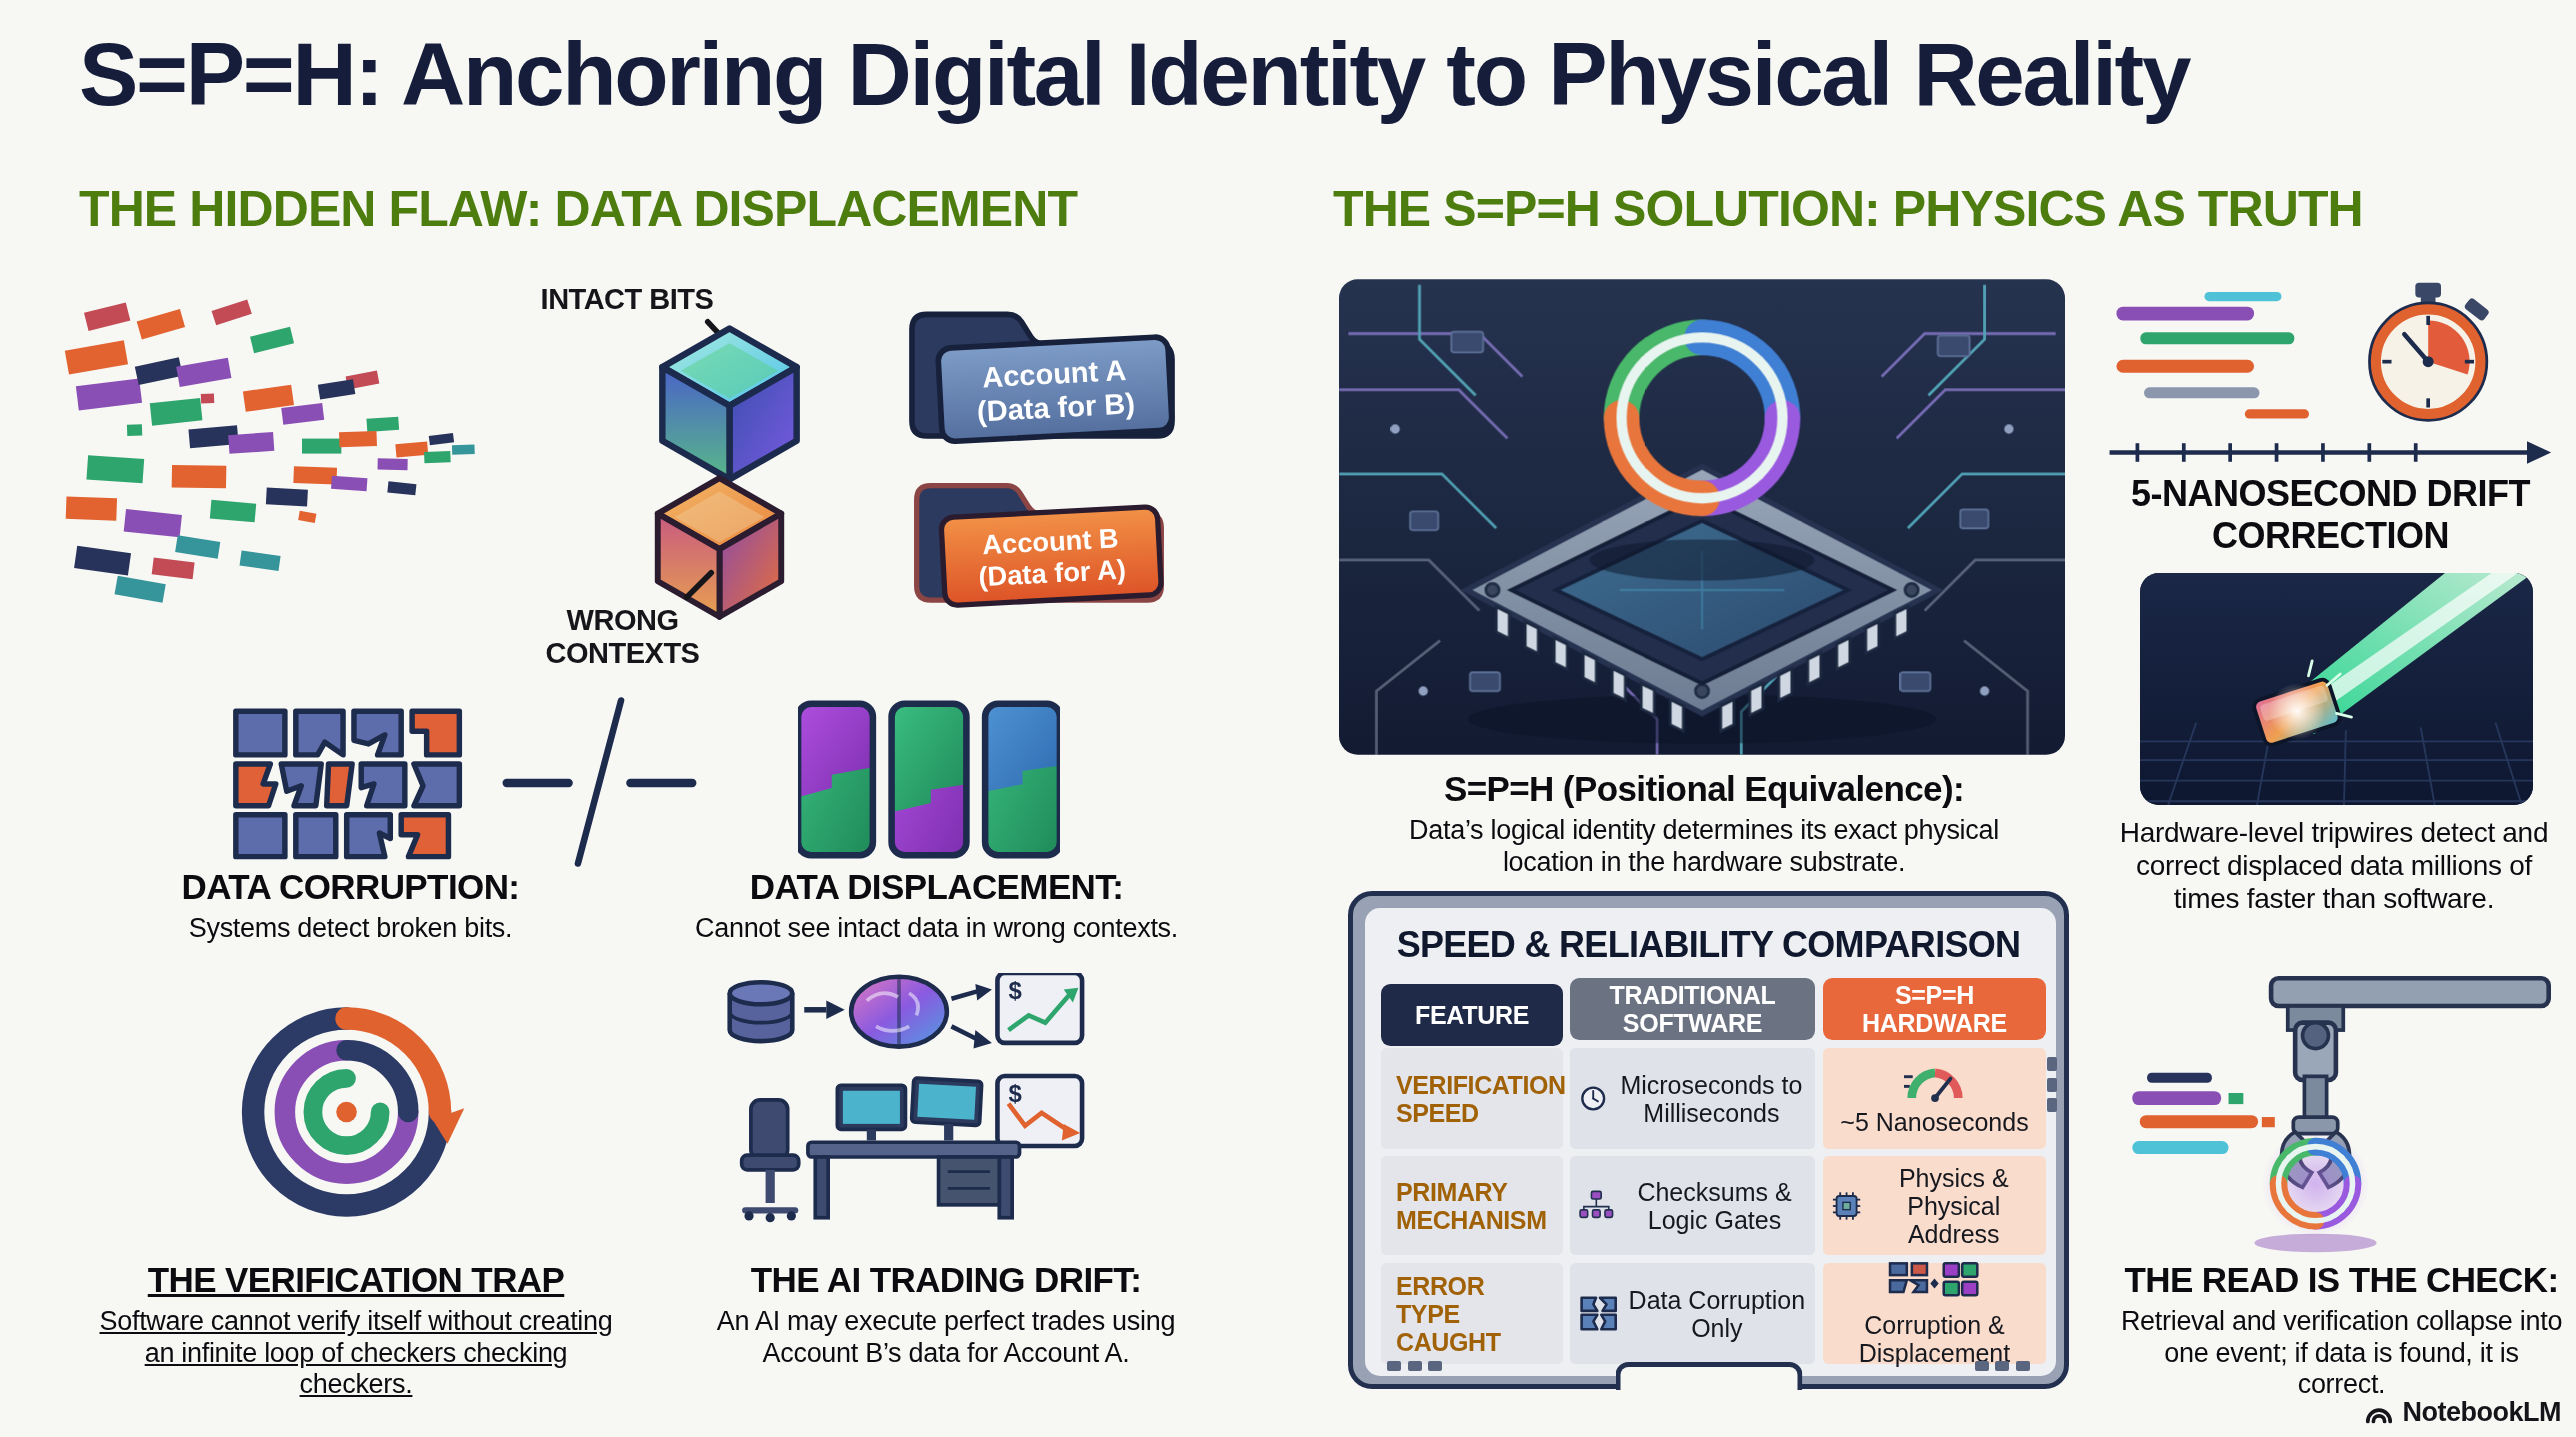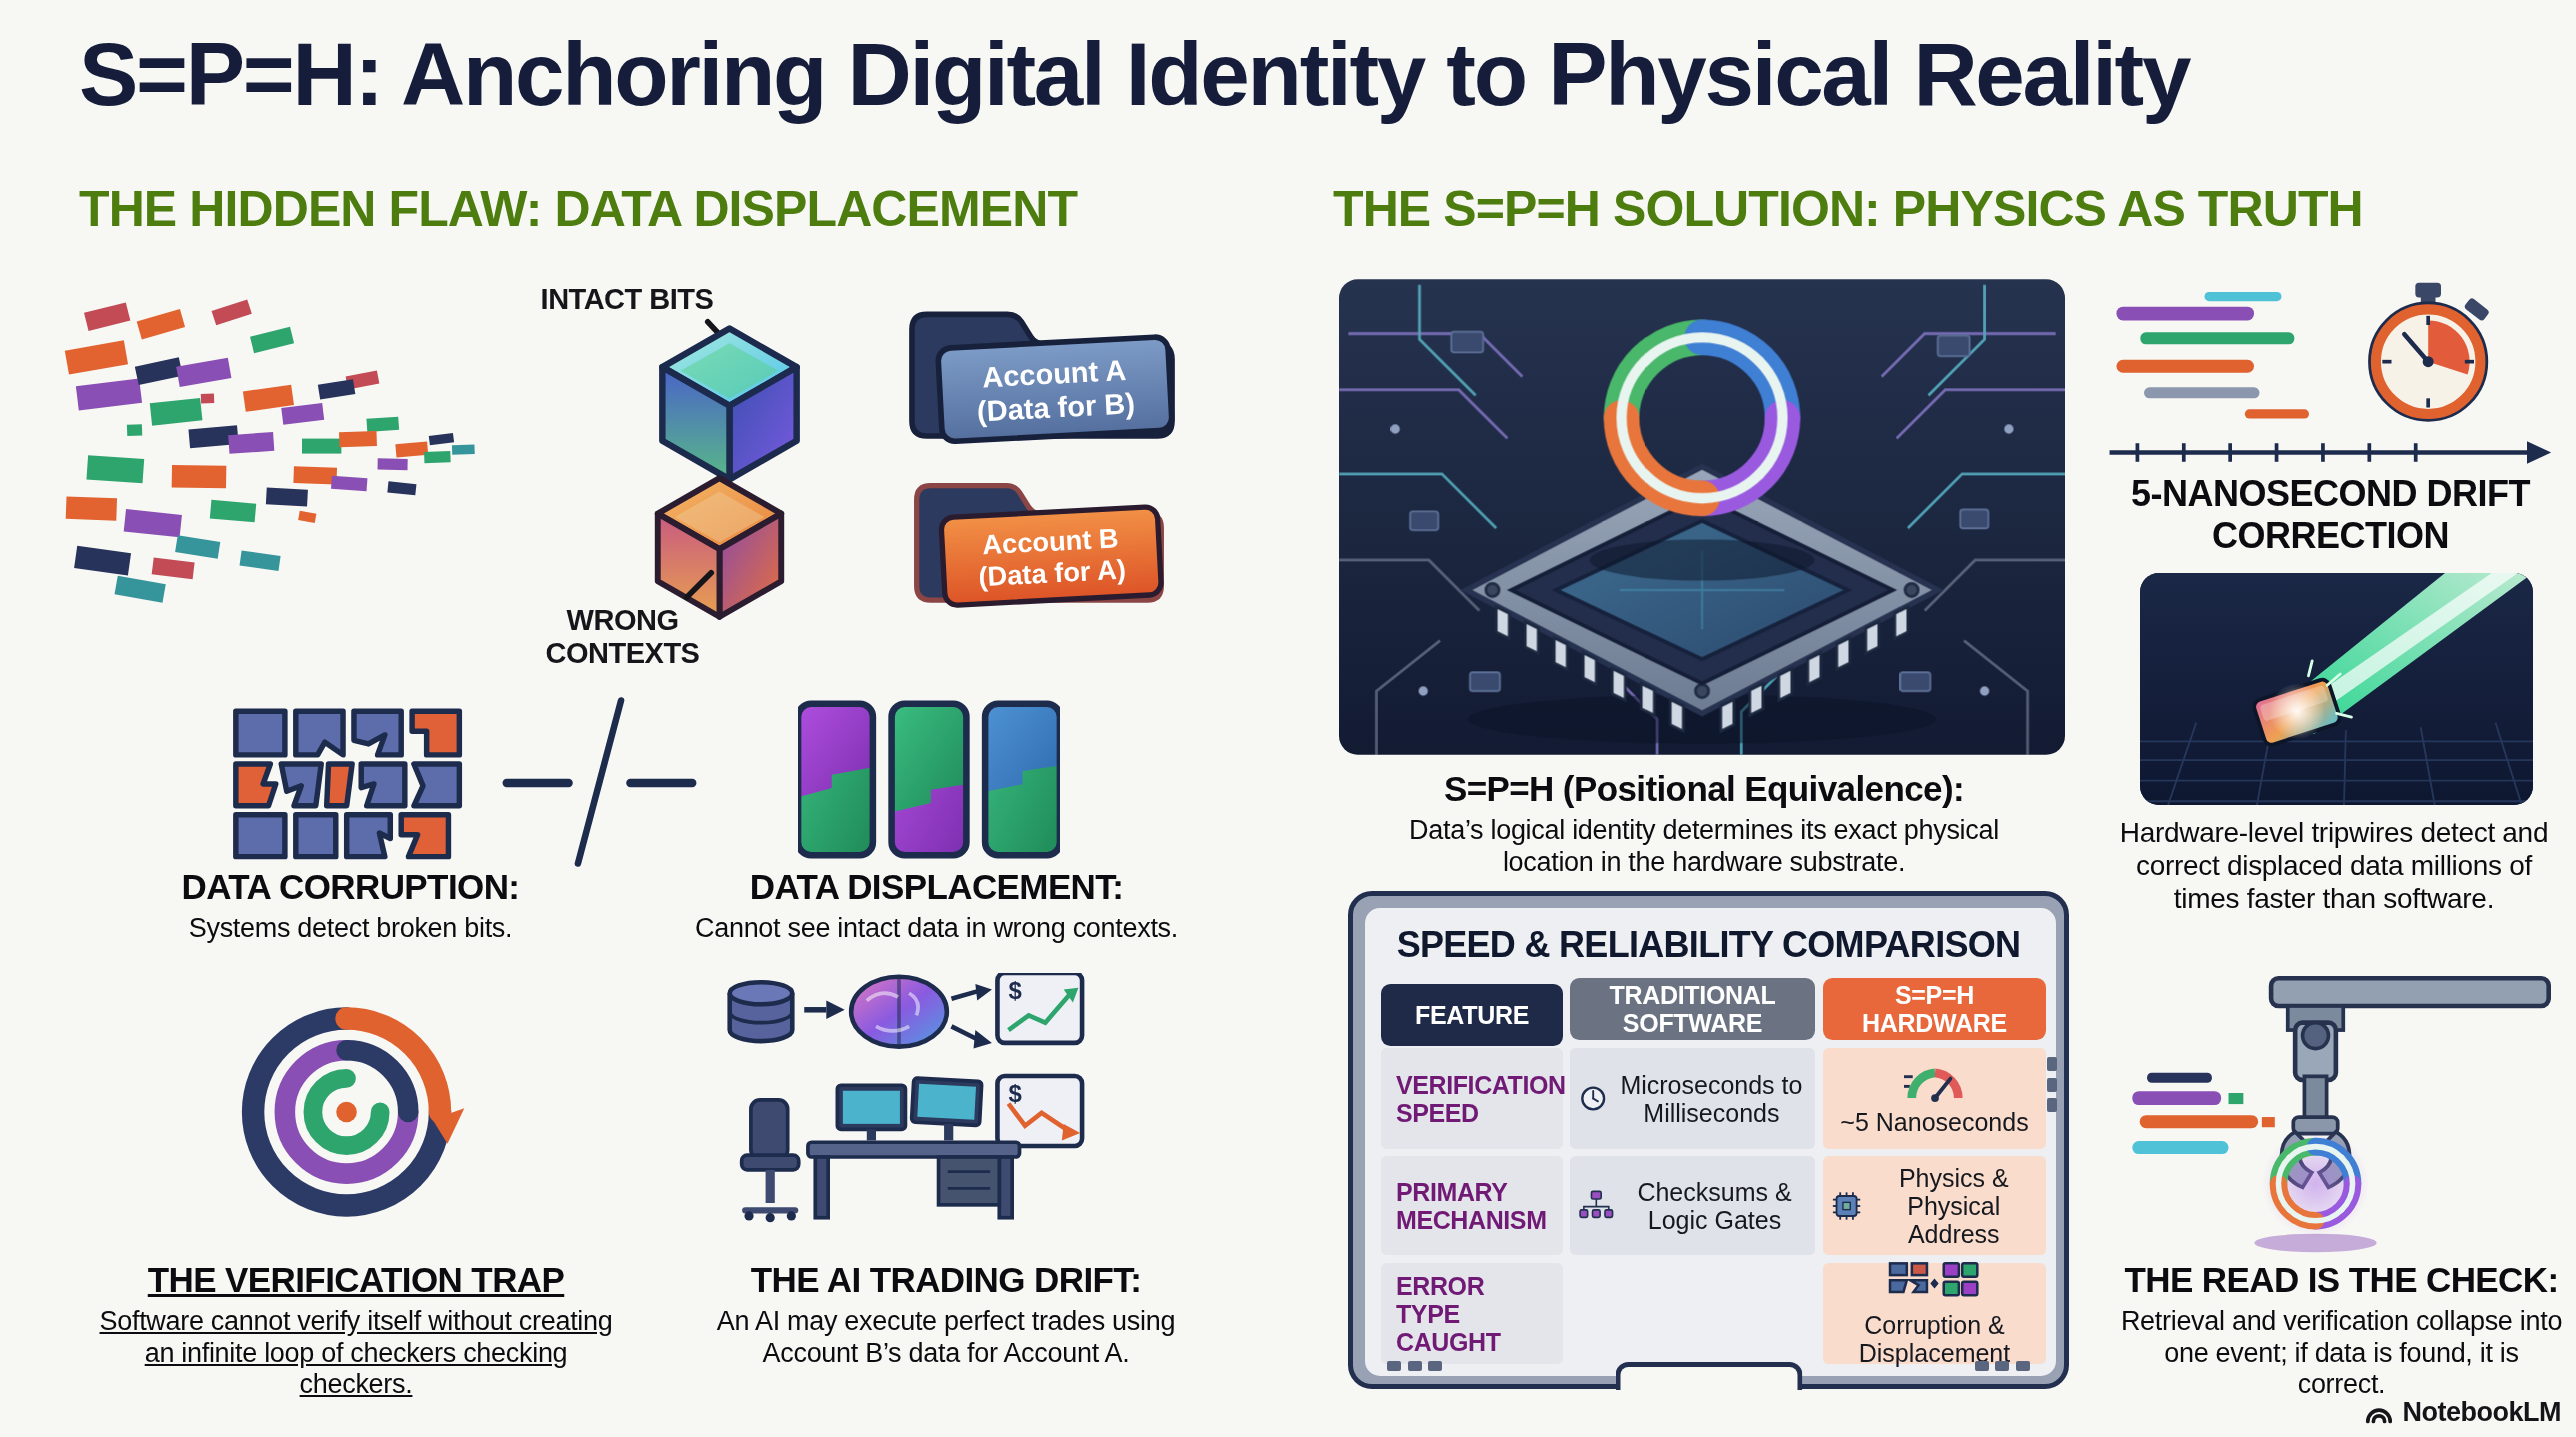--- a/index.html
+++ b/index.html
@@ -17,21 +17,21 @@
   .panel-dark{border-radius:19px;overflow:hidden;background:#16213c;}
   
   .tframe{left:1348px;top:891px;width:721px;height:498px;background:#98a2b4;border:5.6px solid #232f4e;border-radius:24px;box-sizing:border-box;}
   .tinner{position:absolute;left:12px;top:12px;width:691px;height:468px;background:#edeff2;border-radius:15px;}
   .ttitle{position:absolute;left:0;top:28px;width:100%;text-align:center;font-size:36px;font-weight:800;letter-spacing:-0.7px;color:#10182e;}
   .cell{position:absolute;display:flex;align-items:center;justify-content:center;gap:9.4px;box-sizing:border-box;border-radius:5.6px;font-size:25px;line-height:1.12;text-align:center;padding:5.6px 9.4px;}
   .cell.hdr{font-weight:700;color:#ffffff;border-radius:9.4px;font-size:25px;letter-spacing:-0.3px;}
   .cell.hf{background:#1e2a47;}
   .cell.ht{background:#6b7383;}
   .cell.hs{background:#e8683c;}
-  .cell.f{background:#e3e5ea;font-weight:700;color:#701a75;justify-content:flex-start;text-align:left;padding-left:15px;letter-spacing:-0.4px;}
+  .cell.f{background:#e3e5ea;font-weight:700;color:#a16207;justify-content:flex-start;text-align:left;padding-left:15px;letter-spacing:-0.4px;}
   .cell.t{background:#dfe2e8;color:#16181f;}
   .cell.s{background:#f9dccb;color:#16181f;}
   .cell .stack{display:flex;flex-direction:column;align-items:center;gap:3.7px;}
   .vents{position:absolute;display:flex;gap:6.6px;}
   .vent{width:14px;height:10.3px;background:#5a6680;border-radius:1.9px;}
   .vents.v{flex-direction:column;right:6.6px;top:161px;}
   .vents.v .vent{width:10.3px;height:14px;}
   .notch{position:absolute;left:50%;bottom:-5.6px;transform:translateX(-50%);width:187px;height:28px;background:#f7f7f4;border:5.6px solid #232f4e;border-bottom:none;border-radius:13px 13px 0 0;box-sizing:border-box;}
   .watermark{display:flex;align-items:center;gap:7.5px;font-size:27px;font-weight:600;color:#141419;letter-spacing:-0.5px;}
 </style>
@@ -487,20 +487,31 @@
         <path d="M9,36 V30 H55 V36" fill="none" stroke="#22304f" stroke-width="3"></path>
         <rect x="23" y="2" width="18" height="14" rx="3" fill="#9b4fc0" stroke="#22304f" stroke-width="3"></rect>
         <rect x="2" y="36" width="14" height="14" rx="3" fill="#9b4fc0" stroke="#22304f" stroke-width="3"></rect>
         <rect x="25" y="36" width="14" height="14" rx="3" fill="#9b4fc0" stroke="#22304f" stroke-width="3"></rect>
         <rect x="48" y="36" width="14" height="14" rx="3" fill="#9b4fc0" stroke="#22304f" stroke-width="3"></rect>
       </svg>
       <span>Checksums &amp; Logic Gates</span>
     </div>
 
     <div class="cell f" style="left:28px;top:367px;width:182px;height:101px;">ERROR TYPE CAUGHT</div>
+    <div class="cell t" style="left:217px;top:367px;width:245px;height:101px;">
+      <svg width="52" height="49" viewBox="0 0 60 56">
+        <g fill="#5b82b8" stroke="#1d2b4d" stroke-width="4" stroke-linejoin="round">
+          <polygon points="4,4 26,4 22,14 28,24 4,24"></polygon>
+          <polygon points="32,4 56,4 56,24 36,24 42,14"></polygon>
+          <polygon points="4,30 28,30 22,40 28,52 4,52"></polygon>
+          <polygon points="34,30 56,30 56,52 34,52 40,40"></polygon>
+        </g>
+      </svg>
+      <span>Data Corruption Only</span>
+    </div>
     <div class="cell s" style="left:470px;top:367px;width:223px;height:101px;">
       <span class="stack">
         <svg width="97" height="47" viewBox="0 0 110 56">
           <g stroke="#1d2b4d" stroke-width="3">
             <rect x="2" y="4" width="20" height="14" fill="#4a6a9e"></rect>
             <rect x="28" y="4" width="18" height="14" fill="#cc5848"></rect>
             <polygon points="2,24 22,24 18,38 2,38" fill="#4a6a9e"></polygon>
             <polygon points="26,24 46,24 46,38 30,38 36,30" fill="#4a6a9e"></polygon>
           </g>
           <polygon points="55,22 60,28 55,34 50,28" fill="#1d2b4d"></polygon>

